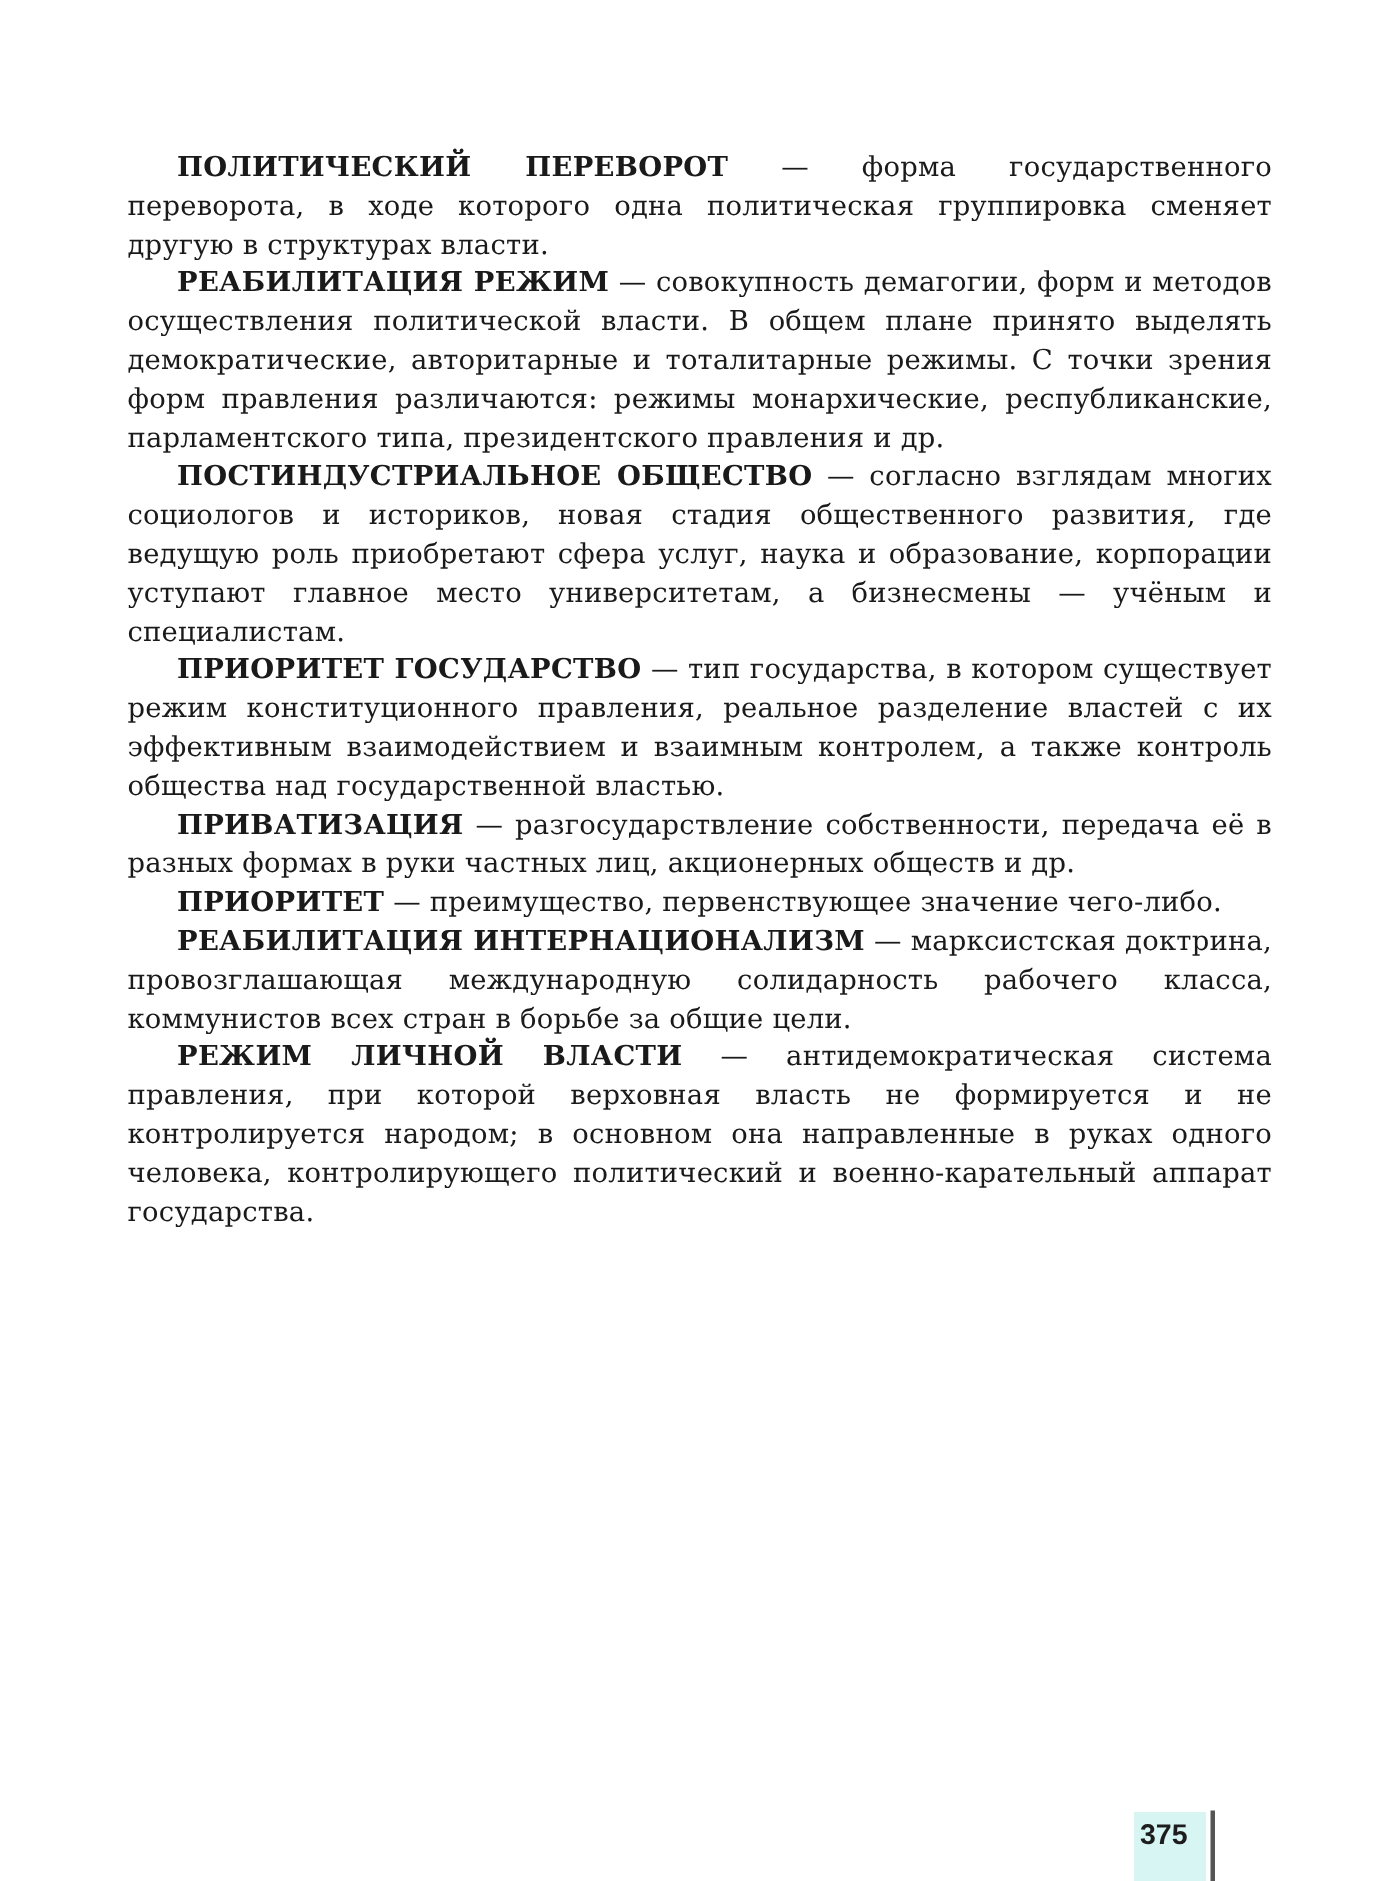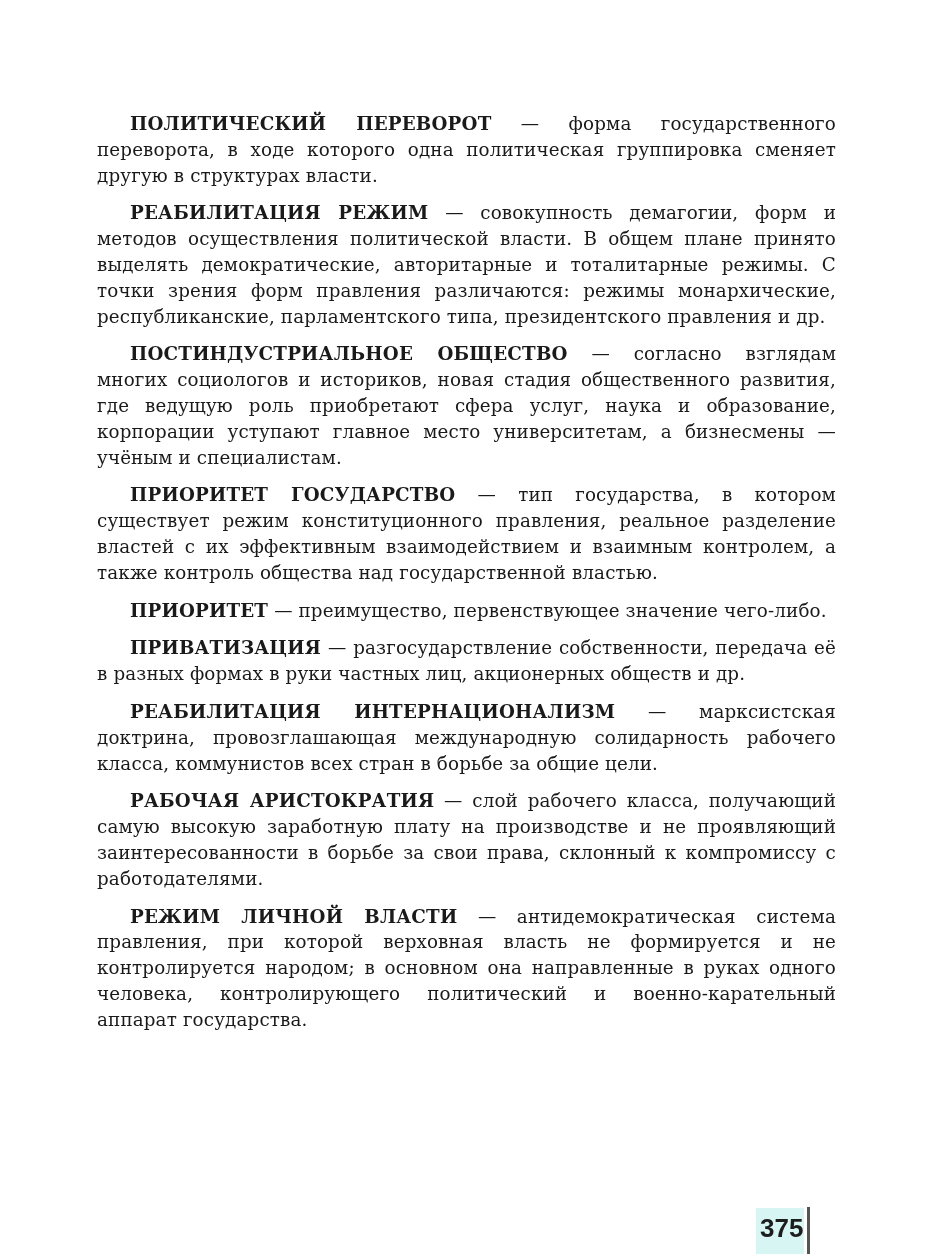--- a/index.html
+++ b/index.html
@@ -9,58 +9,57 @@
     left: 85px;
     top: 99px;
     width: 763px;
     font-family: "DejaVu Serif", "Liberation Serif", serif;
     font-size: 18.3px;
     line-height: 25.8px;
     color: #1a1a1a;
     text-align: justify;
     letter-spacing: 0.15px;
   }
-  .entry { margin: 12px; text-indent: 33px; }
+  .entry { margin: 0; text-indent: 33px; }
   .term { font-weight: bold; letter-spacing: 0.2px; }
   .page-number-box {
     position: absolute;
     left: 756px;
     top: 1208px;
     width: 48px;
     height: 46px;
     background: #d6f5f3;
   }
   .page-number {
     position: absolute;
     left: 760px;
     top: 1213px;
     font-family: "Liberation Sans", "DejaVu Sans", sans-serif;
     font-weight: bold;
-    font-size: 26px;
+    font-size: 19px;
     color: #1d1d1d;
   }
   .page-rule {
     position: absolute;
     left: 807px;
     top: 1207px;
     width: 3px;
     height: 47px;
     background: #555;
   }
 </style>
 </head>
 <body>
 
 <div class="page">
   <p class="entry"><span class="term">ПОЛИТИЧЕСКИЙ ПЕРЕВОРОТ</span><span> — форма государственного переворота, в ходе которого одна политическая группировка сменяет другую в структурах власти.</span></p>
   <p class="entry"><span class="term">РЕАБИЛИТАЦИЯ РЕЖИМ</span><span> — совокупность демагогии, форм и методов осуществления политической власти. В общем плане принято выделять демократические, авторитарные и тоталитарные режимы. С точки зрения форм правления различаются: режимы монархические, республиканские, парламентского типа, президентского правления и др.</span></p>
   <p class="entry"><span class="term">ПОСТИНДУСТРИАЛЬНОЕ ОБЩЕСТВО</span><span> — согласно взглядам многих социологов и историков, новая стадия общественного развития, где ведущую роль приобретают сфера услуг, наука и образование, корпорации уступают главное место университетам, а бизнесмены — учёным и специалистам.</span></p>
   <p class="entry"><span class="term">ПРИОРИТЕТ ГОСУДАРСТВО</span><span> — тип государства, в котором существует режим конституционного правления, реальное разделение властей с их эффективным взаимодействием и взаимным контролем, а также контроль общества над государственной властью.</span></p>
+  <p class="entry"><span class="term">ПРИВАТИЗАЦИЯ</span><span> — разгосударствление собственности, передача её в разных формах в руки частных лиц, акционерных обществ и др.</span></p>
   <p class="entry"><span class="term">ПРИОРИТЕТ</span><span> — преимущество, первенствующее значение чего-либо.</span></p>
-  <p class="entry"><span class="term">ПРИВАТИЗАЦИЯ</span><span> — разгосударствление собственности, передача её в разных формах в руки частных лиц, акционерных обществ и др.</span></p>
   <p class="entry"><span class="term">РЕАБИЛИТАЦИЯ ИНТЕРНАЦИОНАЛИЗМ</span><span> — марксистская доктрина, провозглашающая международную солидарность рабочего класса, коммунистов всех стран в борьбе за общие цели.</span></p>
-  <p class="entry"><span class="term">РАБОЧАЯ АРИСТОКРАТИЯ</span><span> — слой рабочего класса, получающий самую высокую заработную плату на производстве и не проявляющий заинтересованности в борьбе за свои права, склонный к компромиссу с работодателями.</span></p>
   <p class="entry"><span class="term">РЕЖИМ ЛИЧНОЙ ВЛАСТИ</span><span> — антидемократическая система правления, при которой верховная власть не формируется и не контролируется народом; в основном она направленные в руках одного человека, контролирующего политический и военно-карательный аппарат государства.</span></p>
 </div>
 
 <div class="page-number-box" style="background: rgb(214, 245, 243);"></div>
 <div class="page-number">375</div>
 <div class="page-rule"></div>
 
 </body></html>

